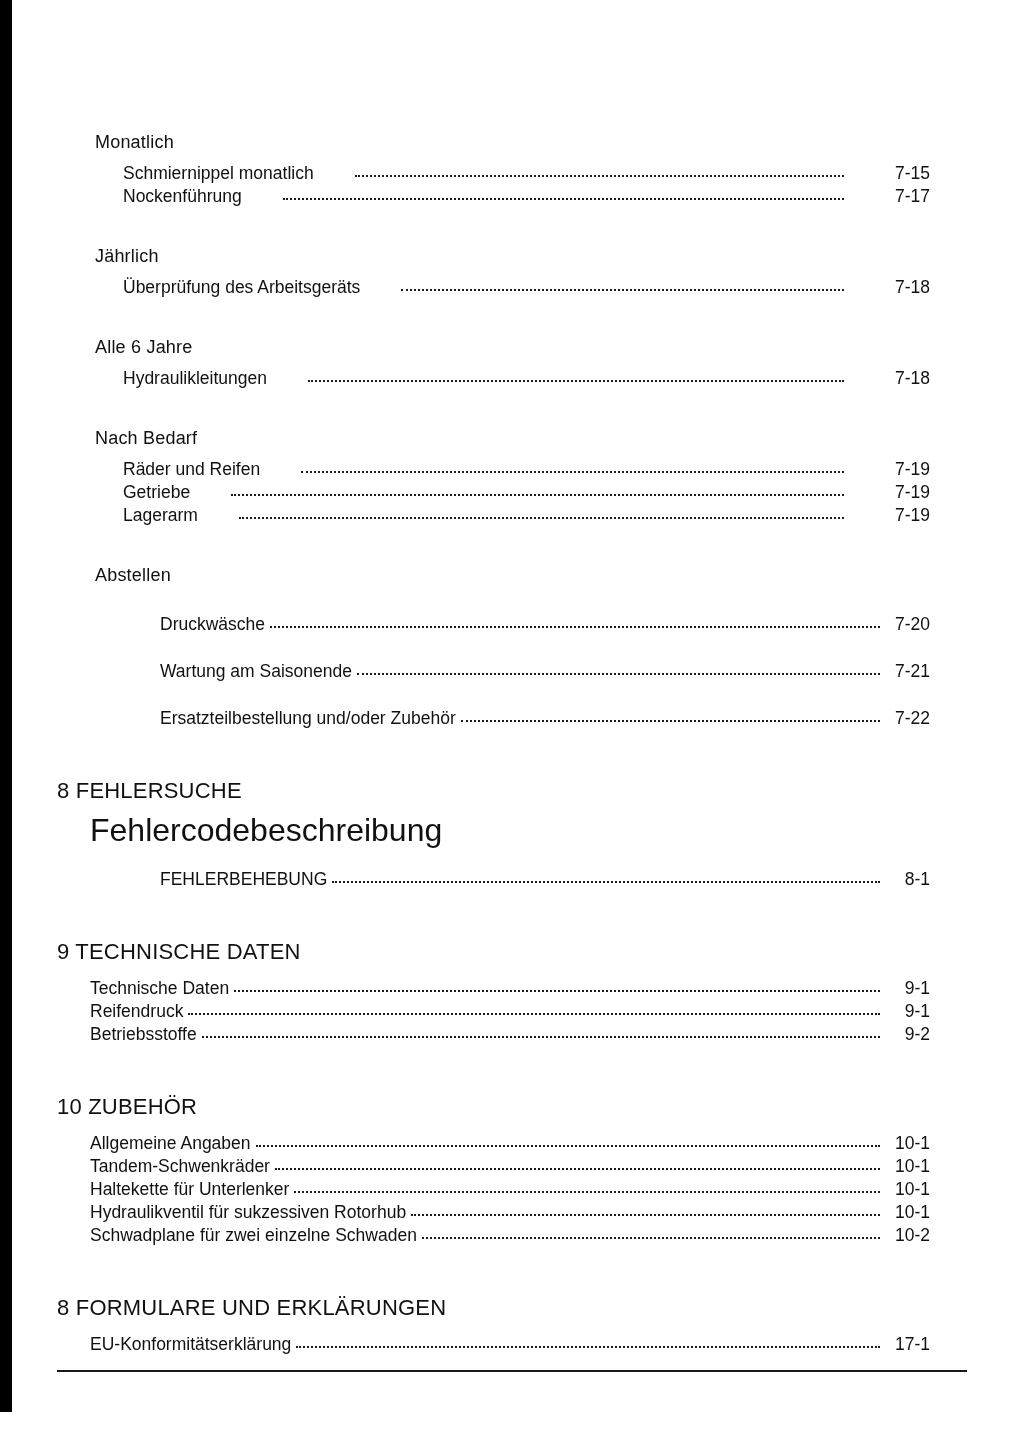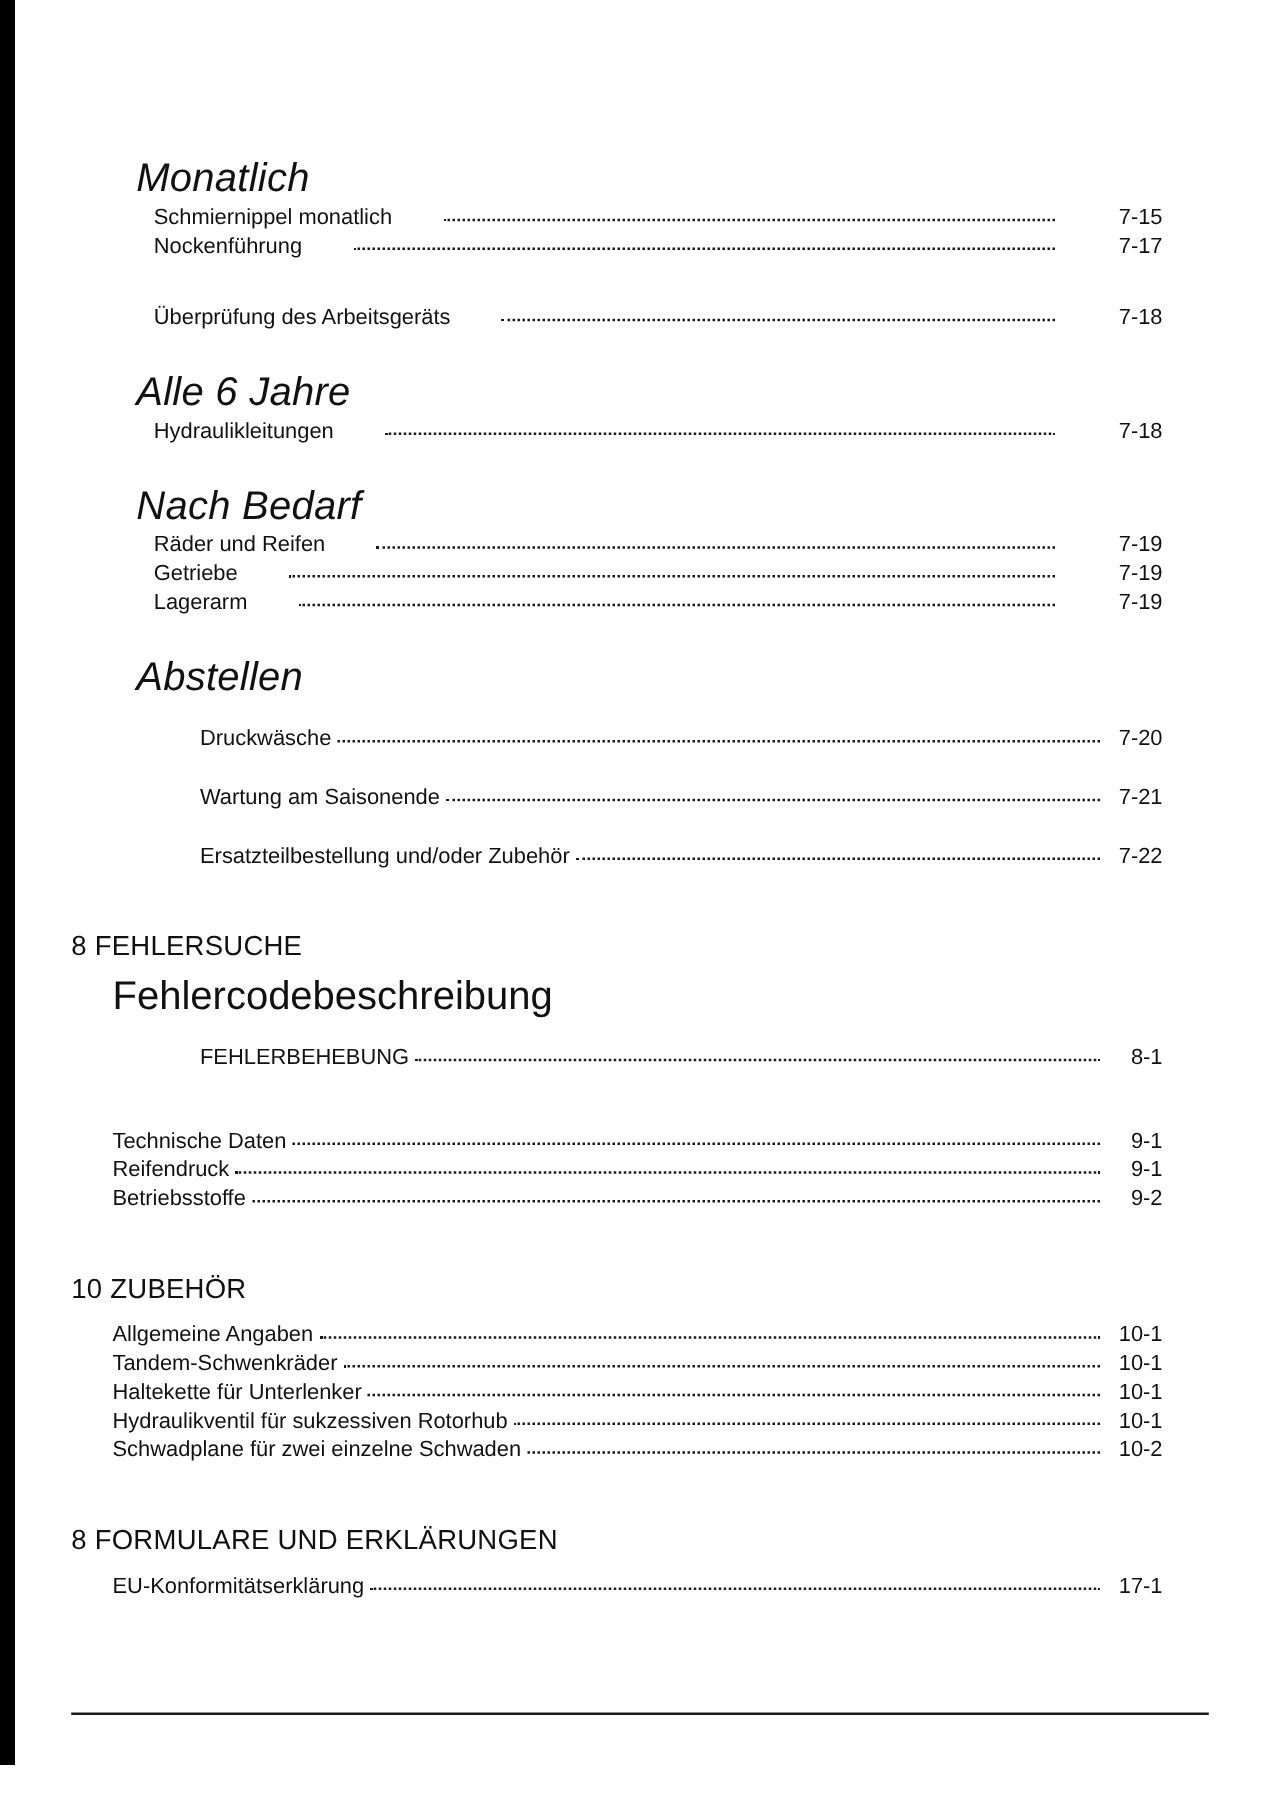--- a/index.html
+++ b/index.html
@@ -27,25 +27,24 @@
     position: absolute;
     left: 57px;
     top: 128px;
     width: 873px;
   }
   .block { margin: 0; }
   .block.section { margin-top: 34px; }
   .block.chapter { margin-top: 44px; }
   .block:first-child { margin-top: 0; }
   .heading-section {
-    font-size: 32px;
+    font-size: 18px;
     line-height: 28px;
-    margin: 0 0 6px 52px;
+    margin: 0 0 6px 38px;
     letter-spacing: 0.2px;
-    font-style: italic;
   }
   .heading-chapter {
     font-size: 22px;
     line-height: 34px;
     margin: 0 0 8px 0;
     letter-spacing: 0.2px;
   }
   .heading-sub {
     font-size: 32px;
     line-height: 28px;
@@ -98,20 +97,21 @@
         <span class="dots"></span>
         <span class="pagenum">7-15</span>
       </div>
       <div class="entry ind-2">
         <span class="label">Nockenführung</span>
         <span class="dots"></span>
         <span class="pagenum">7-17</span>
       </div>
     </div>
     <div class="block section">
+      <div class="heading-section">Jährlich</div>
       <div class="entry ind-2">
         <span class="label">Überprüfung des Arbeitsgeräts</span>
         <span class="dots"></span>
         <span class="pagenum">7-18</span>
       </div>
     </div>
     <div class="block section">
       <div class="heading-section">Alle 6 Jahre</div>
       <div class="entry ind-2">
         <span class="label">Hydraulikleitungen</span>
@@ -158,20 +158,21 @@
     <div class="block chapter">
       <div class="heading-chapter">8 FEHLERSUCHE</div>
       <div class="heading-sub">Fehlercodebeschreibung</div>
       <div class="entry ind-3">
         <span class="label">FEHLERBEHEBUNG</span>
         <span class="dots"></span>
         <span class="pagenum">8-1</span>
       </div>
     </div>
     <div class="block chapter">
+      <div class="heading-chapter">9 TECHNISCHE DATEN</div>
       <div class="entry ind-1">
         <span class="label">Technische Daten</span>
         <span class="dots"></span>
         <span class="pagenum">9-1</span>
       </div>
       <div class="entry ind-1">
         <span class="label">Reifendruck</span>
         <span class="dots"></span>
         <span class="pagenum">9-1</span>
       </div>

